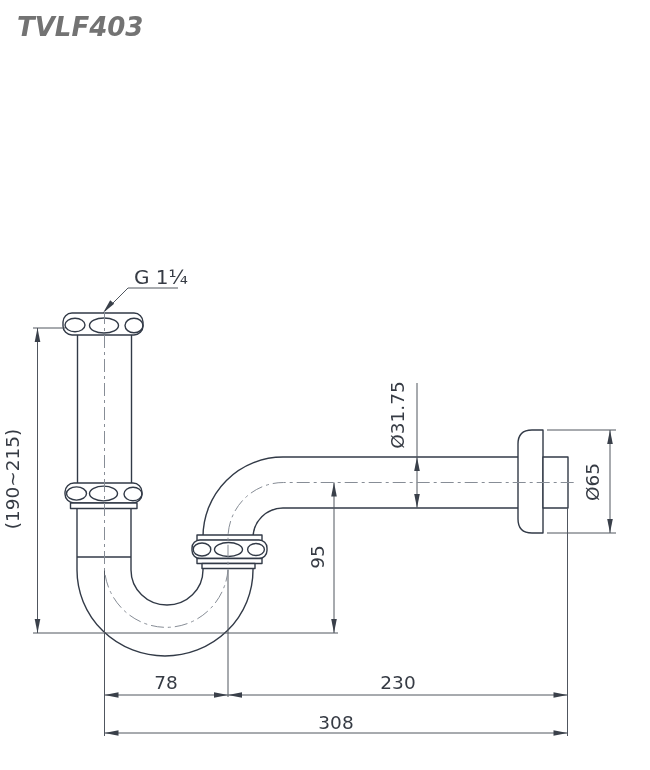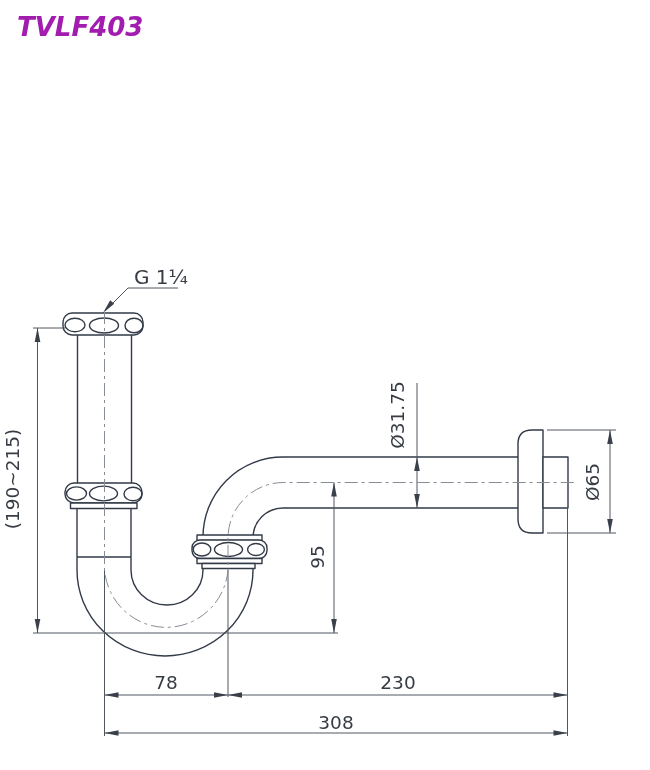--- a/index.html
+++ b/index.html
@@ -1,21 +1,21 @@
 <!DOCTYPE html>
 <html><head>
 <meta charset="utf-8">
 <style>
   html,body{margin:0;padding:0;background:#ffffff;}
   body{width:650px;height:770px;position:relative;overflow:hidden;
        font-family:"DejaVu Sans",sans-serif;}
   .canvas{position:absolute;inset:0;}
   .title{position:absolute;left:17px;top:12px;
          font:italic bold 26px "DejaVu Sans",sans-serif;
-         color:#a21caf;letter-spacing:0px;}
+         color:#737373;letter-spacing:0px;}
   svg{position:absolute;left:0;top:0;}
   .part{stroke:#323a47;stroke-width:1.4;fill:none;stroke-linejoin:round;}
   .partfill{stroke:#323a47;stroke-width:1.4;fill:#ffffff;stroke-linejoin:round;}
   .dim{stroke:#50565f;stroke-width:1;fill:none;}
   .cl{stroke:#878d96;stroke-width:1;fill:none;stroke-dasharray:13 4 3 4;}
   .arw{fill:#3a404a;stroke:none;}
   .lbl{fill:#363b44;font-family:"DejaVu Sans",sans-serif;font-size:18.5px;}
   .lbl-g{font-size:20px;}
 </style>
 </head>

